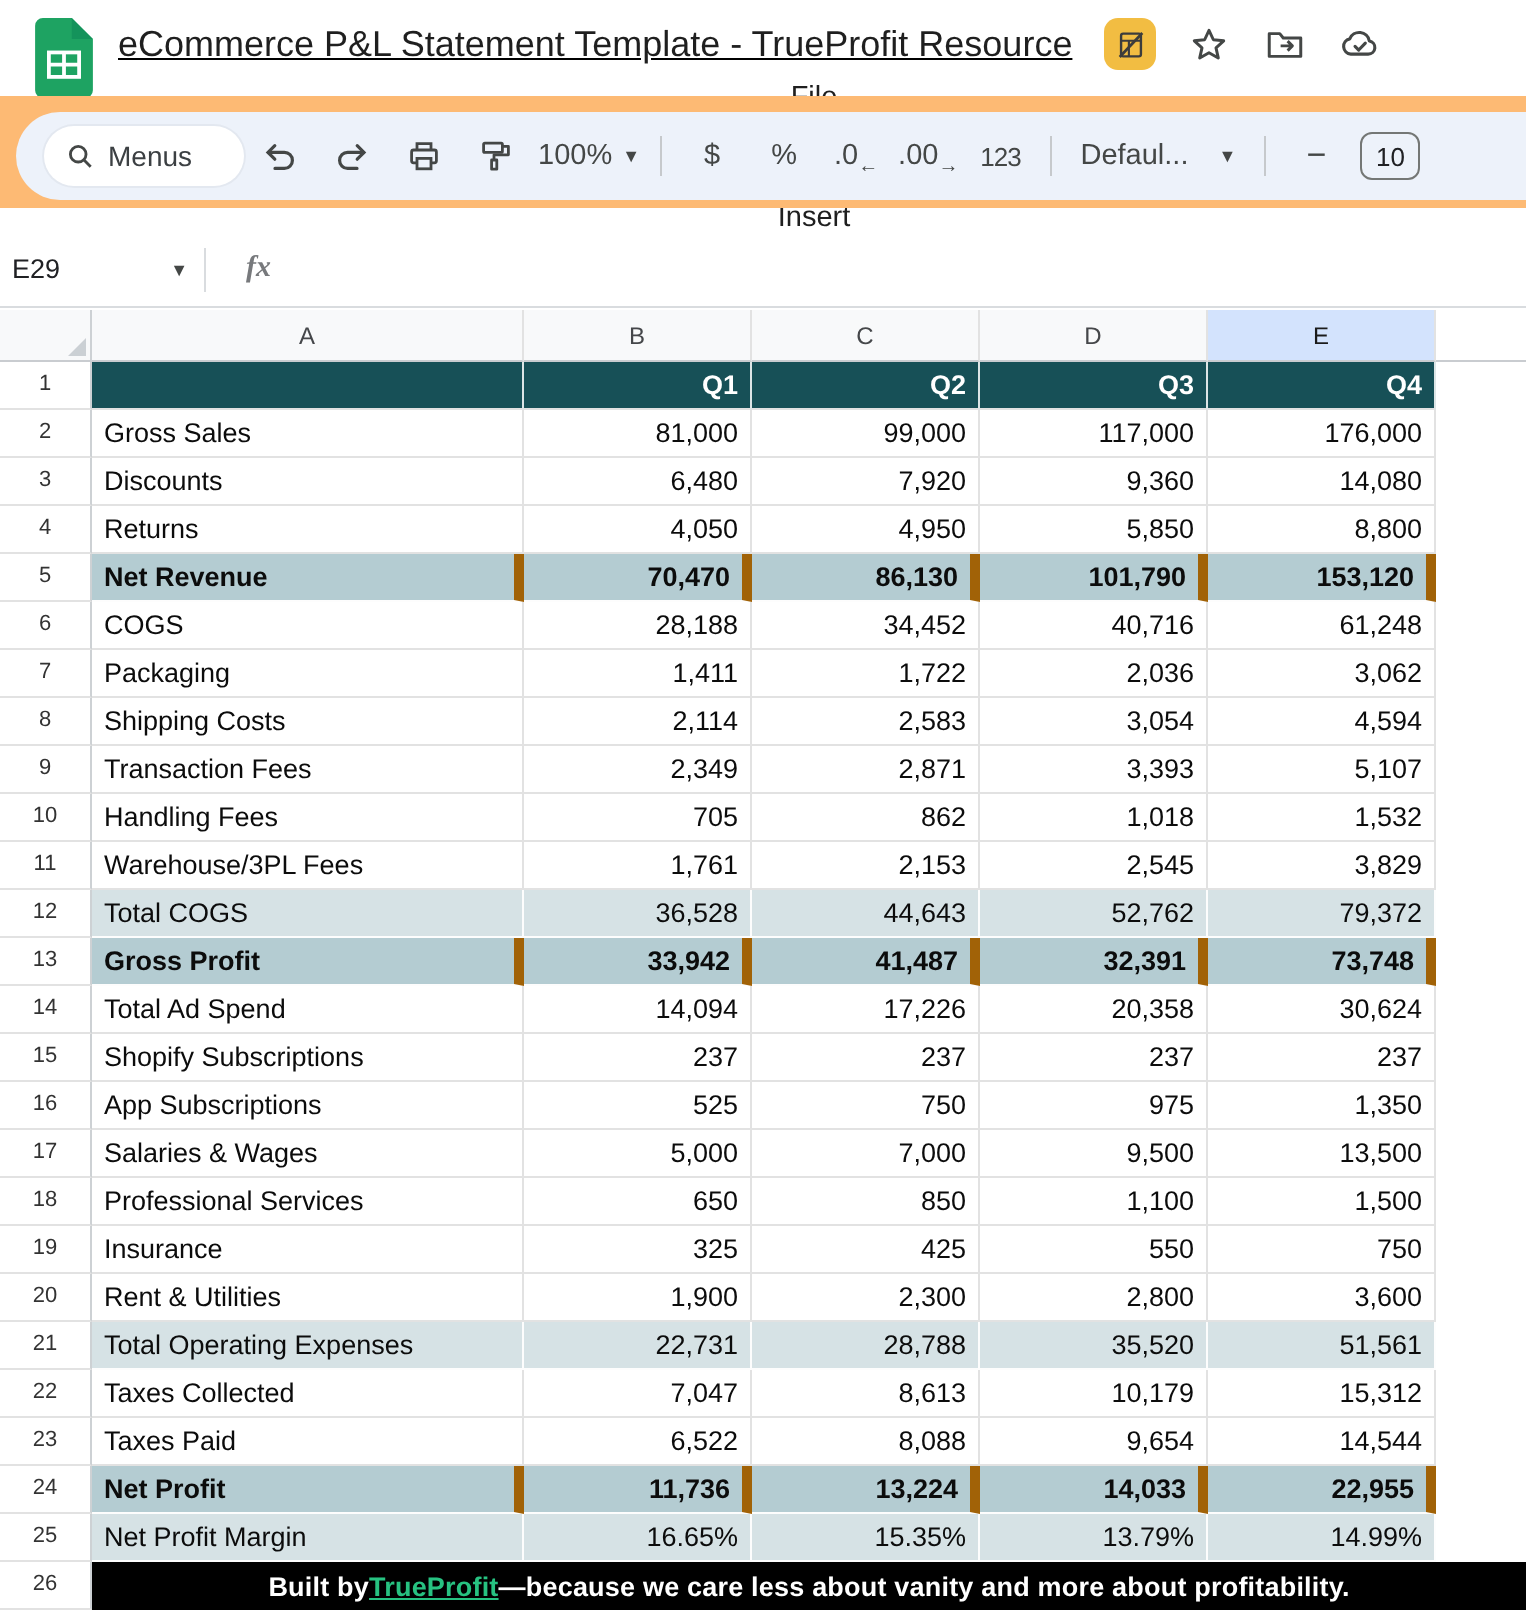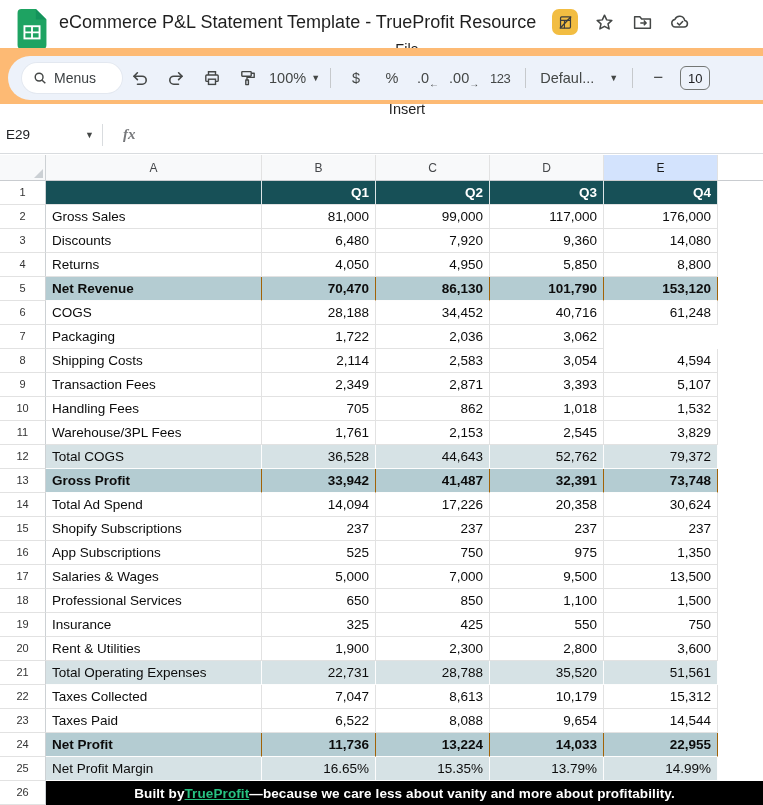--- a/index.html
+++ b/index.html
@@ -4,21 +4,21 @@
 <style>
   * { margin:0; padding:0; box-sizing:border-box; }
   html,body { width:763px; height:805px; overflow:hidden; background:#fff;
     font-family:"Liberation Sans","DejaVu Sans",sans-serif; }
   .app { position:relative; width:763px; height:805px; background:#fff; }
 
   
   .titlebar { position:absolute; top:0; left:0; right:0; height:60px; display:flex; }
   .logo { width:30px; height:40px; margin:9px 12px 0 17px; flex:0 0 auto; cursor:pointer; }
   .title-block { flex:1; min-width:0; }
-  .title-row { display:flex; align-items:center; height:32px; margin-top:6px; }
+  .title-row { display:flex; align-items:center; height:32px; margin-top:6px;text-decoration:underline; }
   .doc-title { font-size:18px; color:#1f1f1f; white-space:nowrap; }
   .badge { width:26px; height:26px; border-radius:7px; background:var(--badge_yellow);
     display:flex; align-items:center; justify-content:center; margin-left:16px; flex:0 0 auto; }
   .ticon { width:24px; height:24px; display:flex; align-items:center; justify-content:center;
     margin-left:14px; flex:0 0 auto; }
   .menubar { display:flex; align-items:center; height:24px; margin-top:1px; margin-left:-8px;flex-direction:column; }
   .menu-item { font-family:inherit; font-size:14.5px; color:#1f1f1f; background:none; border:none;
     padding:2px 8px; border-radius:4px; cursor:pointer; }
 
   
@@ -71,21 +71,21 @@
     line-height:23px; cursor:pointer; }
   .cell { border-right:1px solid #e2e2e2; border-bottom:1px solid #e2e2e2; font-size:13.5px;
     color:#0c0c0c; line-height:23px; overflow:hidden; white-space:nowrap; cursor:cell; }
   .cell.label { width:216px; flex:0 0 auto; padding-left:6px; text-align:left; }
   .cell.num { width:114px; flex:0 0 auto; padding-right:6px; text-align:right; }
   .cell.filler { flex:1; border:none; background:#fff; cursor:default; }
 
   .row.qhead .cell { background:var(--header_row_bg); color:#fff; font-weight:700;
     border-right:1px solid rgba(255,255,255,.85); border-bottom:1px solid #e2e2e2; }
   .row.bold-sub .cell { background:var(--subtotal_bold_bg); font-weight:700;
-    border-right:1px solid #a16207; border-bottom:1px solid #fdfdfd; }
+    border-right:5px solid #a16207; border-bottom:1px solid #fdfdfd; }
   .row.light-sub .cell { background:var(--subtotal_light_bg);
     border-right:1px solid #fdfdfd; border-bottom:1px solid #fdfdfd; }
   .row.qhead .cell.filler, .row.bold-sub .cell.filler, .row.light-sub .cell.filler
     { background:#fff; border:none; }
 
   .banner-row { display:flex; height:24px; }
   .banner { flex:1; background:var(--banner_bg); color:#fff; display:flex; align-items:center;
     justify-content:center; font-size:13.5px; font-weight:600; letter-spacing:.1px; }
   .banner a { color:var(--banner_link_green); font-weight:700; text-decoration:underline; cursor:pointer; }
 
@@ -294,20 +294,21 @@
           <div class="cell label">COGS</div>
           <div class="cell num">28,188</div>
           <div class="cell num">34,452</div>
           <div class="cell num">40,716</div>
           <div class="cell num">61,248</div>
           <div class="cell filler"></div>
         </div>
         <div class="row">
           <div class="rownum">7</div>
           <div class="cell label">Packaging</div>
+          <div class="cell num">1,411</div>
           <div class="cell num">1,722</div>
           <div class="cell num">2,036</div>
           <div class="cell num">3,062</div>
           <div class="cell filler"></div>
         </div>
         <div class="row">
           <div class="rownum">8</div>
           <div class="cell label">Shipping Costs</div>
           <div class="cell num">2,114</div>
           <div class="cell num">2,583</div>

